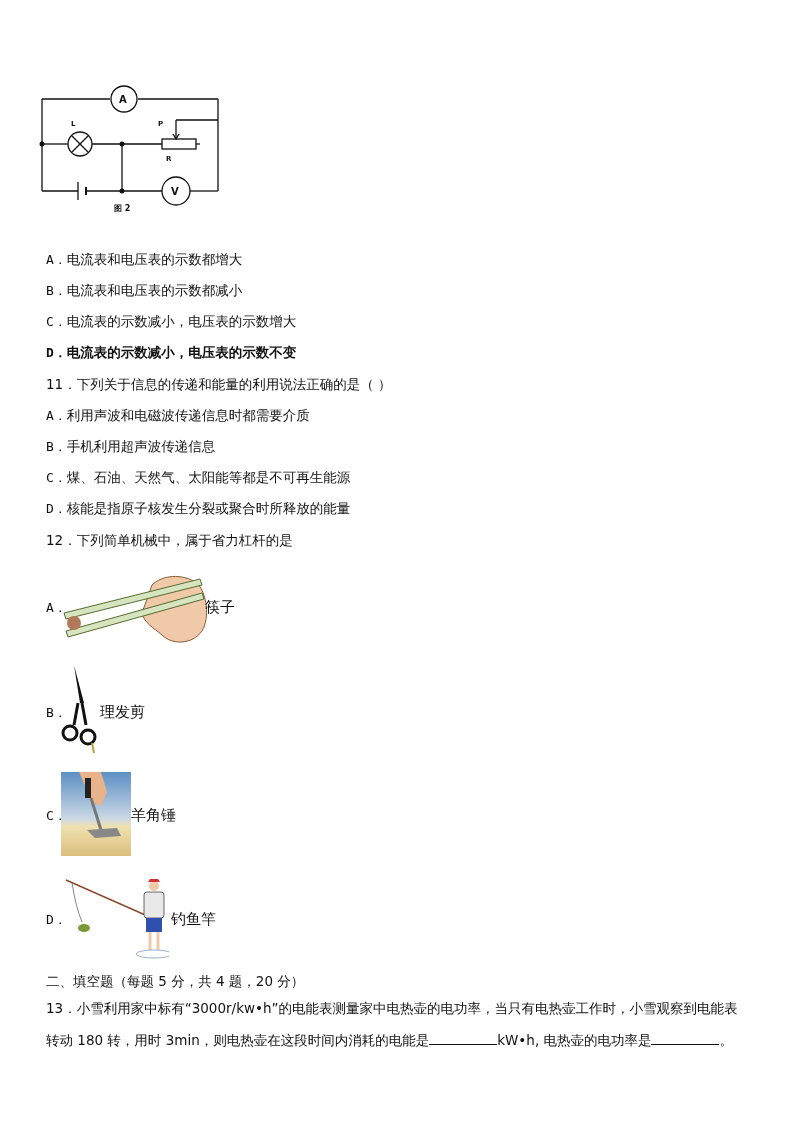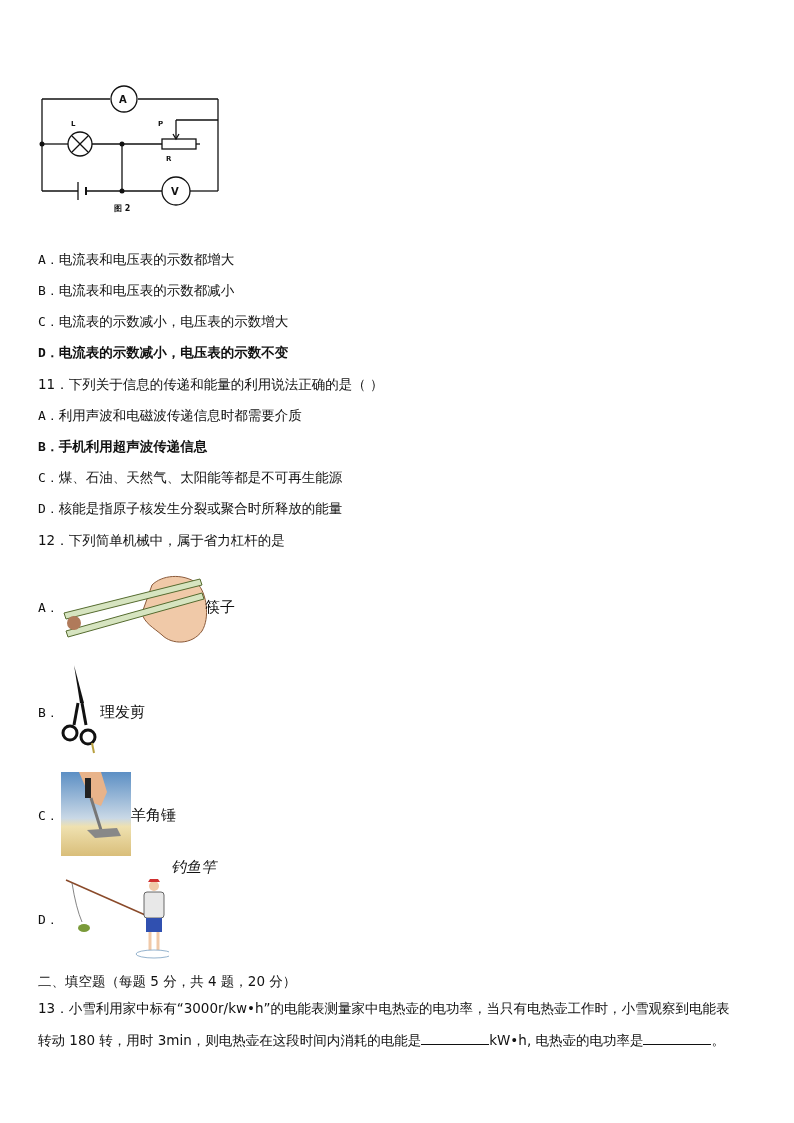--- a/index.html
+++ b/index.html
@@ -1,18 +1,18 @@
 <!DOCTYPE html>
 <html><head>
 <meta charset="utf-8">
 <style>
   html, body { margin: 0; padding: 0; background: #ffffff; }
   body { width: 794px; height: 1123px; position: relative; overflow: hidden;
          font-family: "DejaVu Sans", "Liberation Sans", sans-serif; color: #111; }
-  .line { position: absolute; left: 38px; font-size: 13.5px; line-height: 18px; white-space: nowrap; }
+  .line { position: absolute; left: 46px; font-size: 13.5px; line-height: 18px; white-space: nowrap; }
   .opt-label { font-family: "DejaVu Sans Mono", "Liberation Mono", monospace; font-size: 13px; }
   .figure { position: absolute; }
   .img-label { position: absolute; font-size: 15px; line-height: 18px; }
   .section-title { font-weight: normal; }
   .blank { display: inline-block; width: 68px; border-bottom: 1px solid #111; height: 14px; vertical-align: baseline; }
 </style>
 </head>
 <body>
 
 <div class="figure" style="left:36px; top:84px; width:190px; height:130px;">
@@ -66,21 +66,21 @@
   </svg>
 </div>
 
 <div class="line" style="top:250px;"><span class="opt-label">A．</span><span>电流表和电压表的示数都增大</span></div>
 <div class="line" style="top:281px;"><span class="opt-label">B．</span><span>电流表和电压表的示数都减小</span></div>
 <div class="line" style="top:312px;"><span class="opt-label">C．</span><span>电流表的示数减小，电压表的示数增大</span></div>
 <div class="line" style="top:343px;font-weight:bold;"><span class="opt-label">D．</span><span>电流表的示数减小，电压表的示数不变</span></div>
 
 <div class="line" style="top:375px;">11．下列关于信息的传递和能量的利用说法正确的是（  ）</div>
 <div class="line" style="top:406px;"><span class="opt-label">A．</span><span>利用声波和电磁波传递信息时都需要介质</span></div>
-<div class="line" style="top:437px;font-weight:bold;"><span class="opt-label">B．</span><span>手机利用超声波传递信息</span></div>
+<div class="line" style="top:437px;"><span class="opt-label">B．</span><span>手机利用超声波传递信息</span></div>
 <div class="line" style="top:468px;"><span class="opt-label">C．</span><span>煤、石油、天然气、太阳能等都是不可再生能源</span></div>
 <div class="line" style="top:499px;"><span class="opt-label">D．</span><span>核能是指原子核发生分裂或聚合时所释放的能量</span></div>
 
 <div class="line" style="top:531px;">12．下列简单机械中，属于省力杠杆的是</div>
 
 <div class="line" style="top:598px;"><span class="opt-label">A．</span></div>
 <div class="figure" style="left:62px; top:573px; width:145px; height:72px;">
   <svg width="145" height="72" viewBox="0 0 145 72">
     <path d="M90 12 C100 2,120 0,135 10 C145 20,148 45,140 58 C130 72,110 72,100 62 C92 55,82 50,80 40 Z" fill="#f0c9a8" stroke="#8a5a3a" stroke-width="1"></path>
     <polygon points="2,40 138,6 140,12 4,46" fill="#d6e4c0" stroke="#556b2f" stroke-width="1"></polygon>
@@ -131,20 +131,20 @@
     <ellipse cx="20" cy="50" rx="6" ry="4" fill="#7a9a3a"></ellipse>
     <circle cx="90" cy="8" r="5" fill="#f0c9a8"></circle>
     <path d="M84 4 L96 4 L94 1 L86 1 Z" fill="#d03030"></path>
     <rect x="80" y="14" width="20" height="26" rx="3" fill="#e8e8e8" stroke="#444" stroke-width="0.8"></rect>
     <rect x="82" y="40" width="16" height="14" fill="#3050b0"></rect>
     <line x1="86" y1="54" x2="86" y2="72" stroke="#f0c9a8" stroke-width="3"></line>
     <line x1="94" y1="54" x2="94" y2="72" stroke="#f0c9a8" stroke-width="3"></line>
     <ellipse cx="90" cy="76" rx="18" ry="4" fill="none" stroke="#7aa0c0" stroke-width="0.8"></ellipse>
   </svg>
 </div>
-<div class="img-label" style="left:171px; top:858px;font-style:italic;">钓鱼竿</div>
+<div class="img-label" style="left:171px; top:910px;">钓鱼竿</div>
 
 <div class="line section-title" style="top:972px;">二、填空题（每题 5 分，共 4 题，20 分）</div>
 
 <div class="line" style="top:999px;">13．小雪利用家中标有“3000r/kw•h”的电能表测量家中电热壶的电功率，当只有电热壶工作时，小雪观察到电能表</div>
 <div class="line" style="top:1030px;">
   <span>转动 180 转，用时 3min，则电热壶在这段时间内消耗的电能是</span><span class="blank"></span><span>kW•h, 电热壶的电功率是</span><span class="blank"></span><span>。</span>
 </div>
 
 </body></html>

